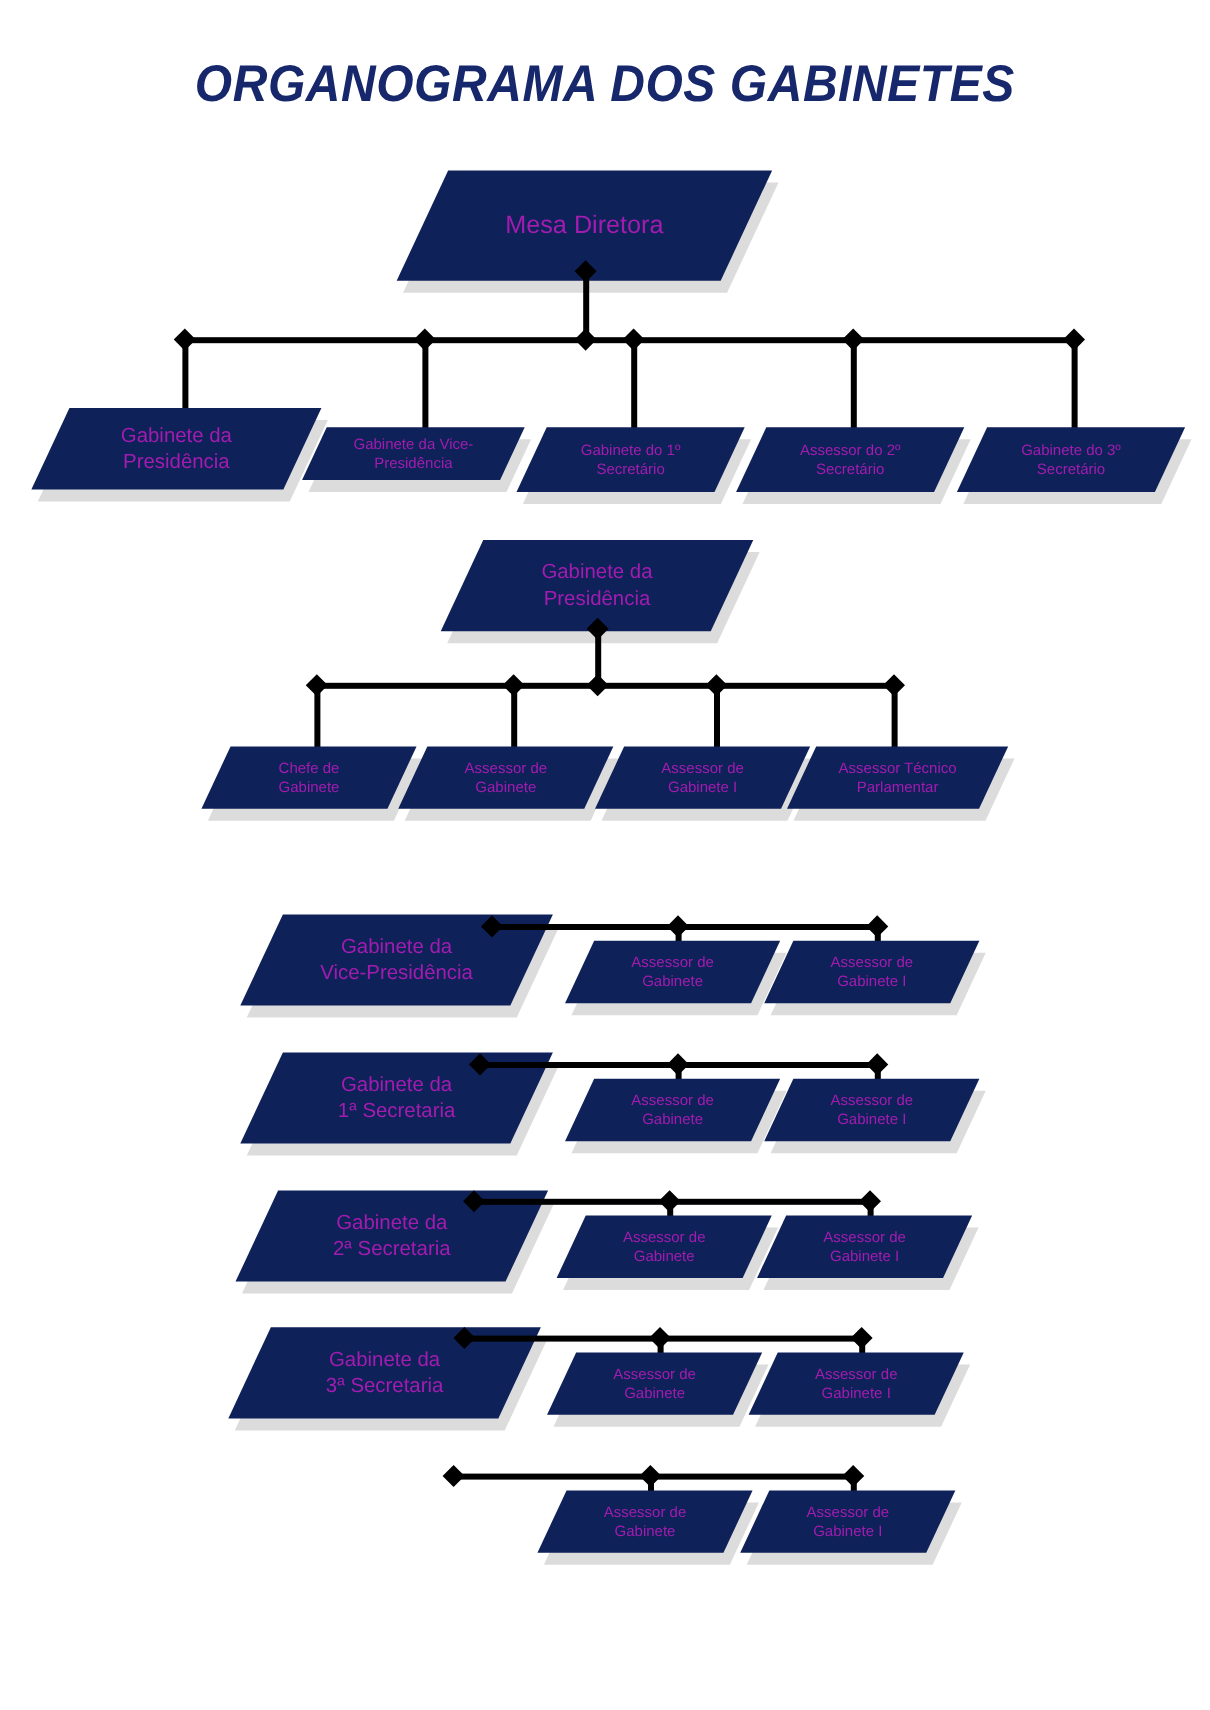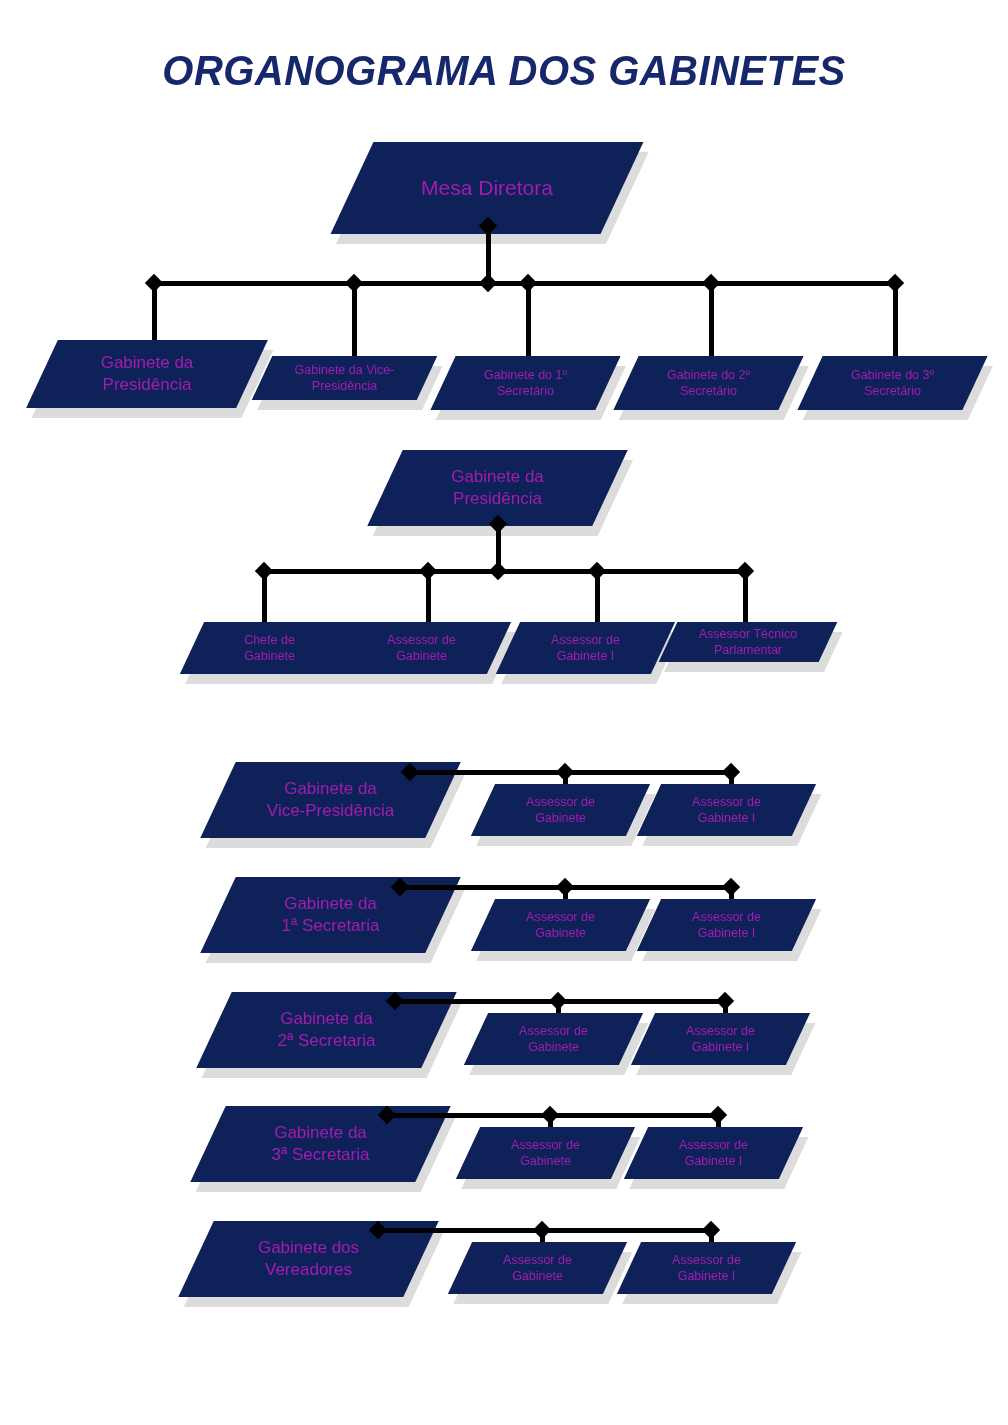--- a/index.html
+++ b/index.html
@@ -147,21 +147,21 @@
     <div class="label">Gabinete do 1º
 Secretário</div>
   </div>
 
   <div class="vline" style="left:709px; top:283px; height:94px;"></div>
   <div class="diamond" style="left:711px; top:283px;"></div>
   <div class="diamond" style="left:711px; top:376px;"></div>
   <div class="node small" style="left:626px; top:356px; width:165px; height:54px;">
     <div class="shadow"></div>
     <div class="shape"></div>
-    <div class="label">Gabinete do 2º
+    <div class="label">Assessor do 2º
 Secretário</div>
   </div>
 
   <div class="vline" style="left:893px; top:283px; height:94px;"></div>
   <div class="diamond" style="left:895px; top:283px;"></div>
   <div class="diamond" style="left:895px; top:376px;"></div>
   <div class="node small" style="left:810px; top:356px; width:165px; height:54px;">
     <div class="shadow"></div>
     <div class="shape"></div>
     <div class="label">Gabinete do 3º
@@ -177,21 +177,21 @@
 
   <div class="vline" style="left:496px; top:522px; height:50px;"></div>
   <div class="diamond" style="left:498px; top:524px;"></div>
   <div class="diamond" style="left:498px; top:571px;"></div>
 
   <div class="hline" style="left:264px; top:569px; width:482px;"></div>
 
   <div class="vline" style="left:262px; top:571px; height:67px;"></div>
   <div class="diamond" style="left:264px; top:571px;"></div>
   <div class="diamond" style="left:264px; top:637px;"></div>
-  <div class="node small" style="left:192px; top:622px; width:155px; height:52px;">
+  <div class="node small" style="left:180px; top:622px; width:155px; height:52px;">
     <div class="shadow"></div>
     <div class="shape"></div>
     <div class="label">Chefe de
 Gabinete</div>
   </div>
 
   <div class="vline" style="left:426px; top:571px; height:67px;"></div>
   <div class="diamond" style="left:428px; top:571px;"></div>
   <div class="diamond" style="left:428px; top:637px;"></div>
   <div class="node small" style="left:344px; top:622px; width:155px; height:52px;">
@@ -207,21 +207,21 @@
   <div class="node small" style="left:508px; top:622px; width:155px; height:52px;">
     <div class="shadow"></div>
     <div class="shape"></div>
     <div class="label">Assessor de
 Gabinete I</div>
   </div>
 
   <div class="vline" style="left:743px; top:571px; height:67px;"></div>
   <div class="diamond" style="left:745px; top:571px;"></div>
   <div class="diamond" style="left:745px; top:637px;"></div>
-  <div class="node small" style="left:668px; top:622px; width:160px; height:40px;">
+  <div class="node small" style="left:668px; top:622px; width:160px; height:52px;">
     <div class="shadow"></div>
     <div class="shape"></div>
     <div class="label">Assessor Técnico
 Parlamentar</div>
   </div>
 
   <div class="node mid" style="left:218px; top:762px; width:225px; height:76px;">
     <div class="shadow"></div>
     <div class="shape"></div>
     <div class="label">Gabinete da
@@ -322,26 +322,20 @@
   <div class="vline" style="left:716px; top:1115px; height:24px;"></div>
   <div class="diamond" style="left:718px; top:1115px;"></div>
   <div class="diamond" style="left:718px; top:1138px;"></div>
   <div class="node small" style="left:636px; top:1127px; width:155px; height:52px;">
     <div class="shadow"></div>
     <div class="shape"></div>
     <div class="label">Assessor de
 Gabinete I</div>
   </div>
 
-  <div class="node mid" style="left:196px; top:1221px; width:225px; height:76px;">
-    <div class="shadow"></div>
-    <div class="shape"></div>
-    <div class="label">Gabinete dos
-Vereadores</div>
-  </div>
   <div class="hline" style="left:376px; top:1228px; width:338px;"></div>
   <div class="diamond" style="left:378px; top:1230px;"></div>
   <div class="vline" style="left:540px; top:1230px; height:24px;"></div>
   <div class="diamond" style="left:542px; top:1230px;"></div>
   <div class="diamond" style="left:542px; top:1253px;"></div>
   <div class="node small" style="left:460px; top:1242px; width:155px; height:52px;">
     <div class="shadow"></div>
     <div class="shape"></div>
     <div class="label">Assessor de
 Gabinete</div>

